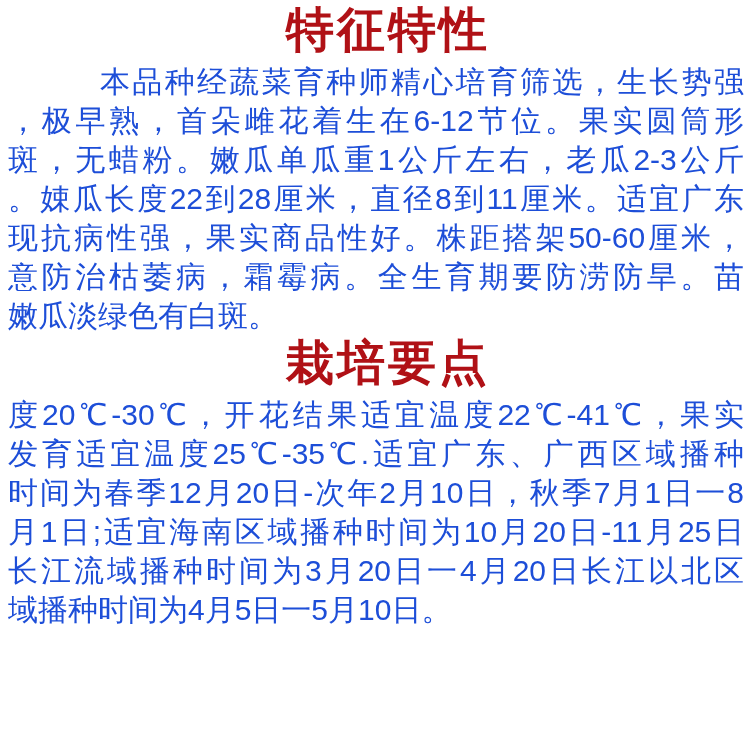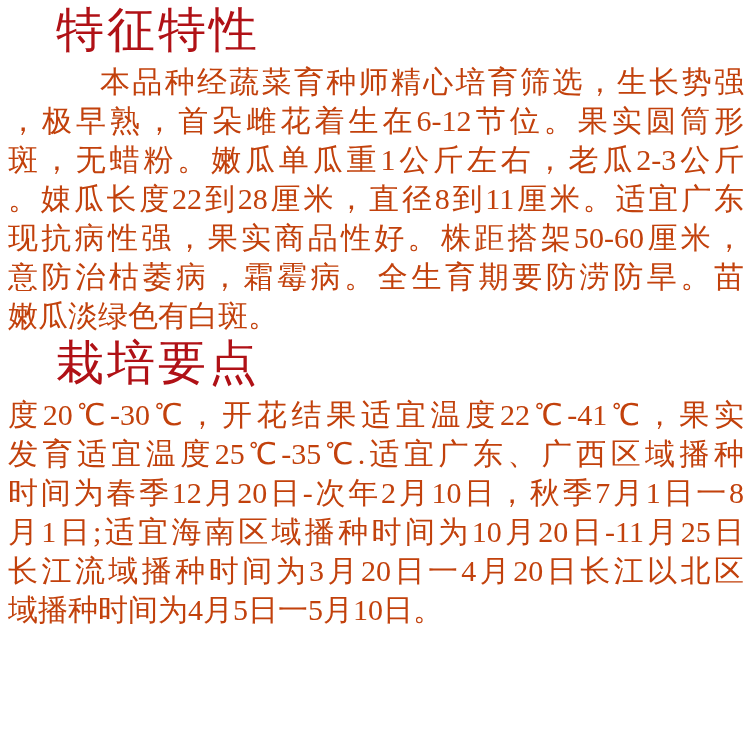--- a/index.html
+++ b/index.html
@@ -14,30 +14,31 @@
   }
   .doc {
     box-sizing: border-box;
     width: 752px;
     height: 747px;
     padding: 2px 8px 0 8px;
     background: #ffffff;
   }
   .section-heading {
     font-family: "Liberation Serif", "DejaVu Serif", serif;
-    font-weight: 400;
+    font-weight: 700;
     color: #b01116;
     font-size: 48px;
     line-height: 52px;
     letter-spacing: 3px;
-    margin: 2px 0 6px 48px;
+    margin: 2px 0 6px 24px;
+    text-align: center;
   }
   .para {
-    font-family: Liberation Serif, serif;
-    color: #c2410c;
+    font-family: Liberation Sans, sans-serif;
+    color: #1d4ed8;
     font-size: 30px;
     line-height: 39px;
   }
   .line {
     text-align: justify;
     text-align-last: justify;
     text-justify: inter-character;
     overflow: hidden;
     height: 39px;
   }

